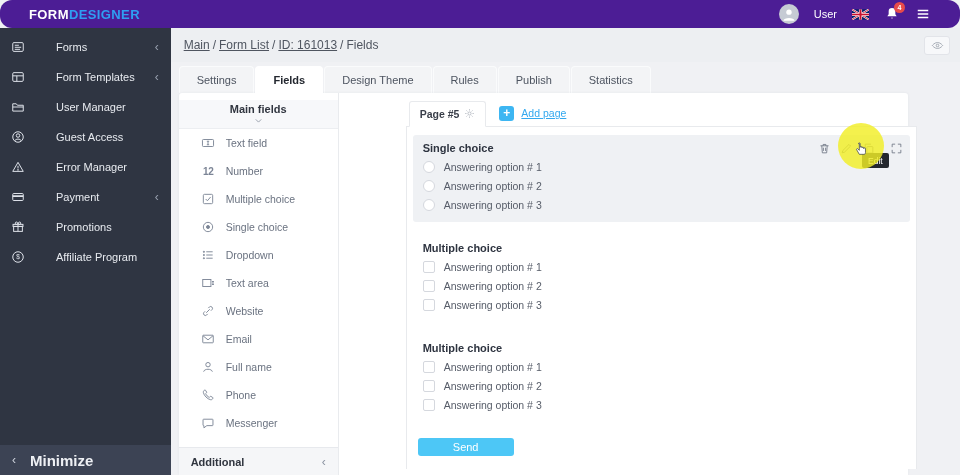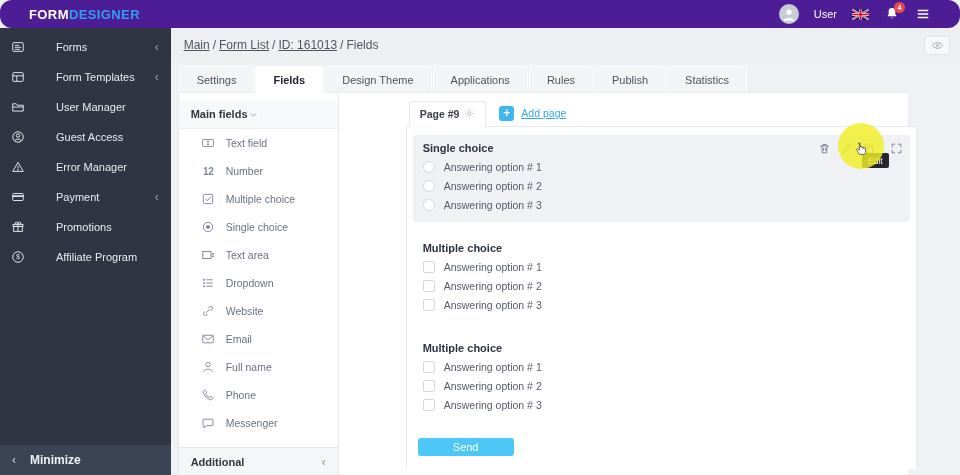--- a/index.html
+++ b/index.html
@@ -24,42 +24,42 @@
 
   
   .sidebar { flex:0 0 140px; background:#2f3542; display:flex; flex-direction:column; color:#e8ebf0; }
   .side-nav { flex:1; padding-top:4px; }
   .side-item { height:30px; display:flex; align-items:center; padding:0 12px 0 11px; cursor:pointer;gap:20px; }
   .side-item svg { width:14px; height:14px; stroke:#dfe3ea; fill:none; stroke-width:1.7; flex:0 0 14px; }
   .side-item .lbl { font-size:11px; margin-left:11px; flex:1; white-space:nowrap; }
   .side-item .chev { color:#9aa2b1; font-size:12px; line-height:1; }
   .minimize { flex:0 0 30px; background:#3c4354; display:flex; align-items:center; padding:0 12px; cursor:pointer; }
   .minimize .chev { color:#cfd4dd; font-size:12px; margin-right:14px; }
-  .minimize .lbl { font-size:12px; font-weight:bold; color:#eef0f4; }
+  .minimize .lbl { font-size:15px; font-weight:bold; color:#eef0f4; }
 
   
   .main { flex:1; display:flex; flex-direction:column; background:#f0f1f4; min-width:0; }
   .crumb-bar { flex:0 0 34px; background:#edeff2; display:flex; align-items:center; justify-content:space-between; padding:0 10px 0 13px; }
   .crumbs { font-size:12px; color:#4f5560; }
   .crumbs a { color:#4f5560; text-decoration:underline; cursor:pointer; }
   .crumbs .sep { margin:0 3px; }
   .eye-btn { width:26px; height:19px; border:1px solid #e2e4e9; background:#f7f8fa; border-radius:3px; display:flex; align-items:center; justify-content:center; cursor:pointer; }
   .eye-btn svg { width:13px; height:13px; stroke:#9aa1ab; fill:none; stroke-width:1.6; }
 
   
   .tabs { display:flex; align-items:flex-start; margin:4px 0 0 8px; height:27px; }
   .tab { height:27px; display:flex; align-items:center; padding:0 17px; font-size:11px; color:#4d5460; background:#f3f4f6; border:1px solid #fafbfc; border-bottom:none; border-radius:4px 4px 0 0; margin-right:1px; cursor:pointer; white-space:nowrap; }
   .tab.active { background:#fff; color:#23272f; font-weight:bold; border-color:#fff; position:relative; z-index:2; }
 
   
   .card { flex:1; margin:0 52px 0 8px; background:#fff; border-radius:3px 3px 0 0; box-shadow:0 0 3px rgba(40,45,60,.06); display:flex; min-height:0; position:relative; z-index:1; }
 
   
   .fpanel { flex:0 0 160px; border-right:1px solid #e9ebee; display:flex; flex-direction:column; padding-top:7px; }
-  .fpanel-head { height:29px; background:#f7f8fa; border-bottom:1px solid #eceef1; display:flex; align-items:center; justify-content:flex-start; padding:0 12px; cursor:pointer; }
+  .fpanel-head { height:29px; background:#f7f8fa; border-bottom:1px solid #eceef1; display:flex; align-items:center; justify-content:center; padding:0 12px; cursor:pointer;flex-direction:column; }
   .fpanel-head .t { font-size:11px; font-weight:bold; color:#30353f; }
   .fpanel-head svg { width:11px; height:11px; stroke:#8b93a0; fill:none; stroke-width:1.8; }
   .flist { flex:1; overflow:hidden; }
   .fitem { height:28px; display:flex; align-items:center; padding-left:22px; cursor:pointer; }
   .fitem .fic { width:15px; height:15px; display:flex; align-items:center; justify-content:center; color:#7c8596; }
   .fitem svg { width:14px; height:14px; stroke:#7c8596; fill:none; stroke-width:1.6; }
   .fitem .num { font-size:10px; font-weight:bold; color:#7c8596; letter-spacing:-.5px; }
   .fitem .lbl { font-size:10.5px; color:#6a7280; margin-left:10px; }
   .fpanel-foot { flex:0 0 28px; background:#f5f6f8; border-top:1px solid #e7e9ed; display:flex; align-items:center; justify-content:space-between; padding:0 12px; cursor:pointer;gap:15px; }
   .fpanel-foot .t { font-size:11px; font-weight:bold; color:#30353f; }
@@ -230,21 +230,20 @@
               <path d="M2.5 12s3.8-5.5 9.5-5.5S21.5 12 21.5 12 17.7 17.5 12 17.5 2.5 12 2.5 12z"></path>
               <circle cx="12" cy="12" r="2.4"></circle>
             </svg>
         </button>
       </div>
 
       <div class="tabs">
         <div class="tab">Settings</div>
         <div class="tab active">Fields</div>
         <div class="tab">Design Theme</div>
-        <div class="tab">Applications</div>
         <div class="tab">Rules</div>
         <div class="tab">Publish</div>
         <div class="tab">Statistics</div>
       </div>
 
       <div class="card">
 
         <div class="fpanel">
           <div class="fpanel-head">
             <span class="t">Main fields</span>
@@ -287,37 +286,37 @@
                     <circle cx="12" cy="12" r="8"></circle>
                     <circle cx="12" cy="12" r="2.6" fill="#7c8596"></circle>
                   </svg>
                 </span>
               <span class="lbl">Single choice</span>
             </div>
 
             <div class="fitem">
               <span class="fic">
                   <svg viewBox="0 0 24 24">
-                    <rect x="3" y="6" width="14" height="12"></rect>
-                    <path d="M20.5 9.5v5M18.8 9.5h3.4M18.8 14.5h3.4"></path>
-                  </svg>
-                </span>
-              <span class="lbl">Text area</span>
-            </div>
-
-            <div class="fitem">
-              <span class="fic">
-                  <svg viewBox="0 0 24 24">
                     <circle cx="5" cy="6.5" r="1" fill="#7c8596"></circle>
                     <circle cx="5" cy="12" r="1" fill="#7c8596"></circle>
                     <circle cx="5" cy="17.5" r="1" fill="#7c8596"></circle>
                     <path d="M9 6.5h11M9 12h11M9 17.5h11"></path>
                   </svg>
                 </span>
               <span class="lbl">Dropdown</span>
+            </div>
+
+            <div class="fitem">
+              <span class="fic">
+                  <svg viewBox="0 0 24 24">
+                    <rect x="3" y="6" width="14" height="12"></rect>
+                    <path d="M20.5 9.5v5M18.8 9.5h3.4M18.8 14.5h3.4"></path>
+                  </svg>
+                </span>
+              <span class="lbl">Text area</span>
             </div>
 
             <div class="fitem">
               <span class="fic">
                   <svg viewBox="0 0 24 24">
                     <path d="M9 15l6-6"></path>
                     <path d="M11.5 17l-2 2a3.2 3.2 0 0 1-4.5-4.5l2-2"></path>
                     <path d="M12.5 7l2-2a3.2 3.2 0 0 1 4.5 4.5l-2 2"></path>
                   </svg>
                 </span>
@@ -366,21 +365,21 @@
           <div class="fpanel-foot">
             <span class="t">Additional</span>
             <span class="chev">‹</span>
           </div>
         </div>
 
         <div class="work">
 
           <div class="page-row">
             <div class="page-tab">
-              <span class="t">Page #9</span>
+              <span class="t">Page #5</span>
               <svg viewBox="0 0 24 24">
                   <circle cx="12" cy="12" r="3.4"></circle>
                   <path d="M12 2.5v3M12 18.5v3M2.5 12h3M18.5 12h3M5.3 5.3l2.1 2.1M16.6 16.6l2.1 2.1M18.7 5.3l-2.1 2.1M7.4 16.6l-2.1 2.1"></path>
                 </svg>
             </div>
             <div class="addpage">
               <span class="plus">+</span>
               <span class="t">Add page</span>
             </div>
           </div>

